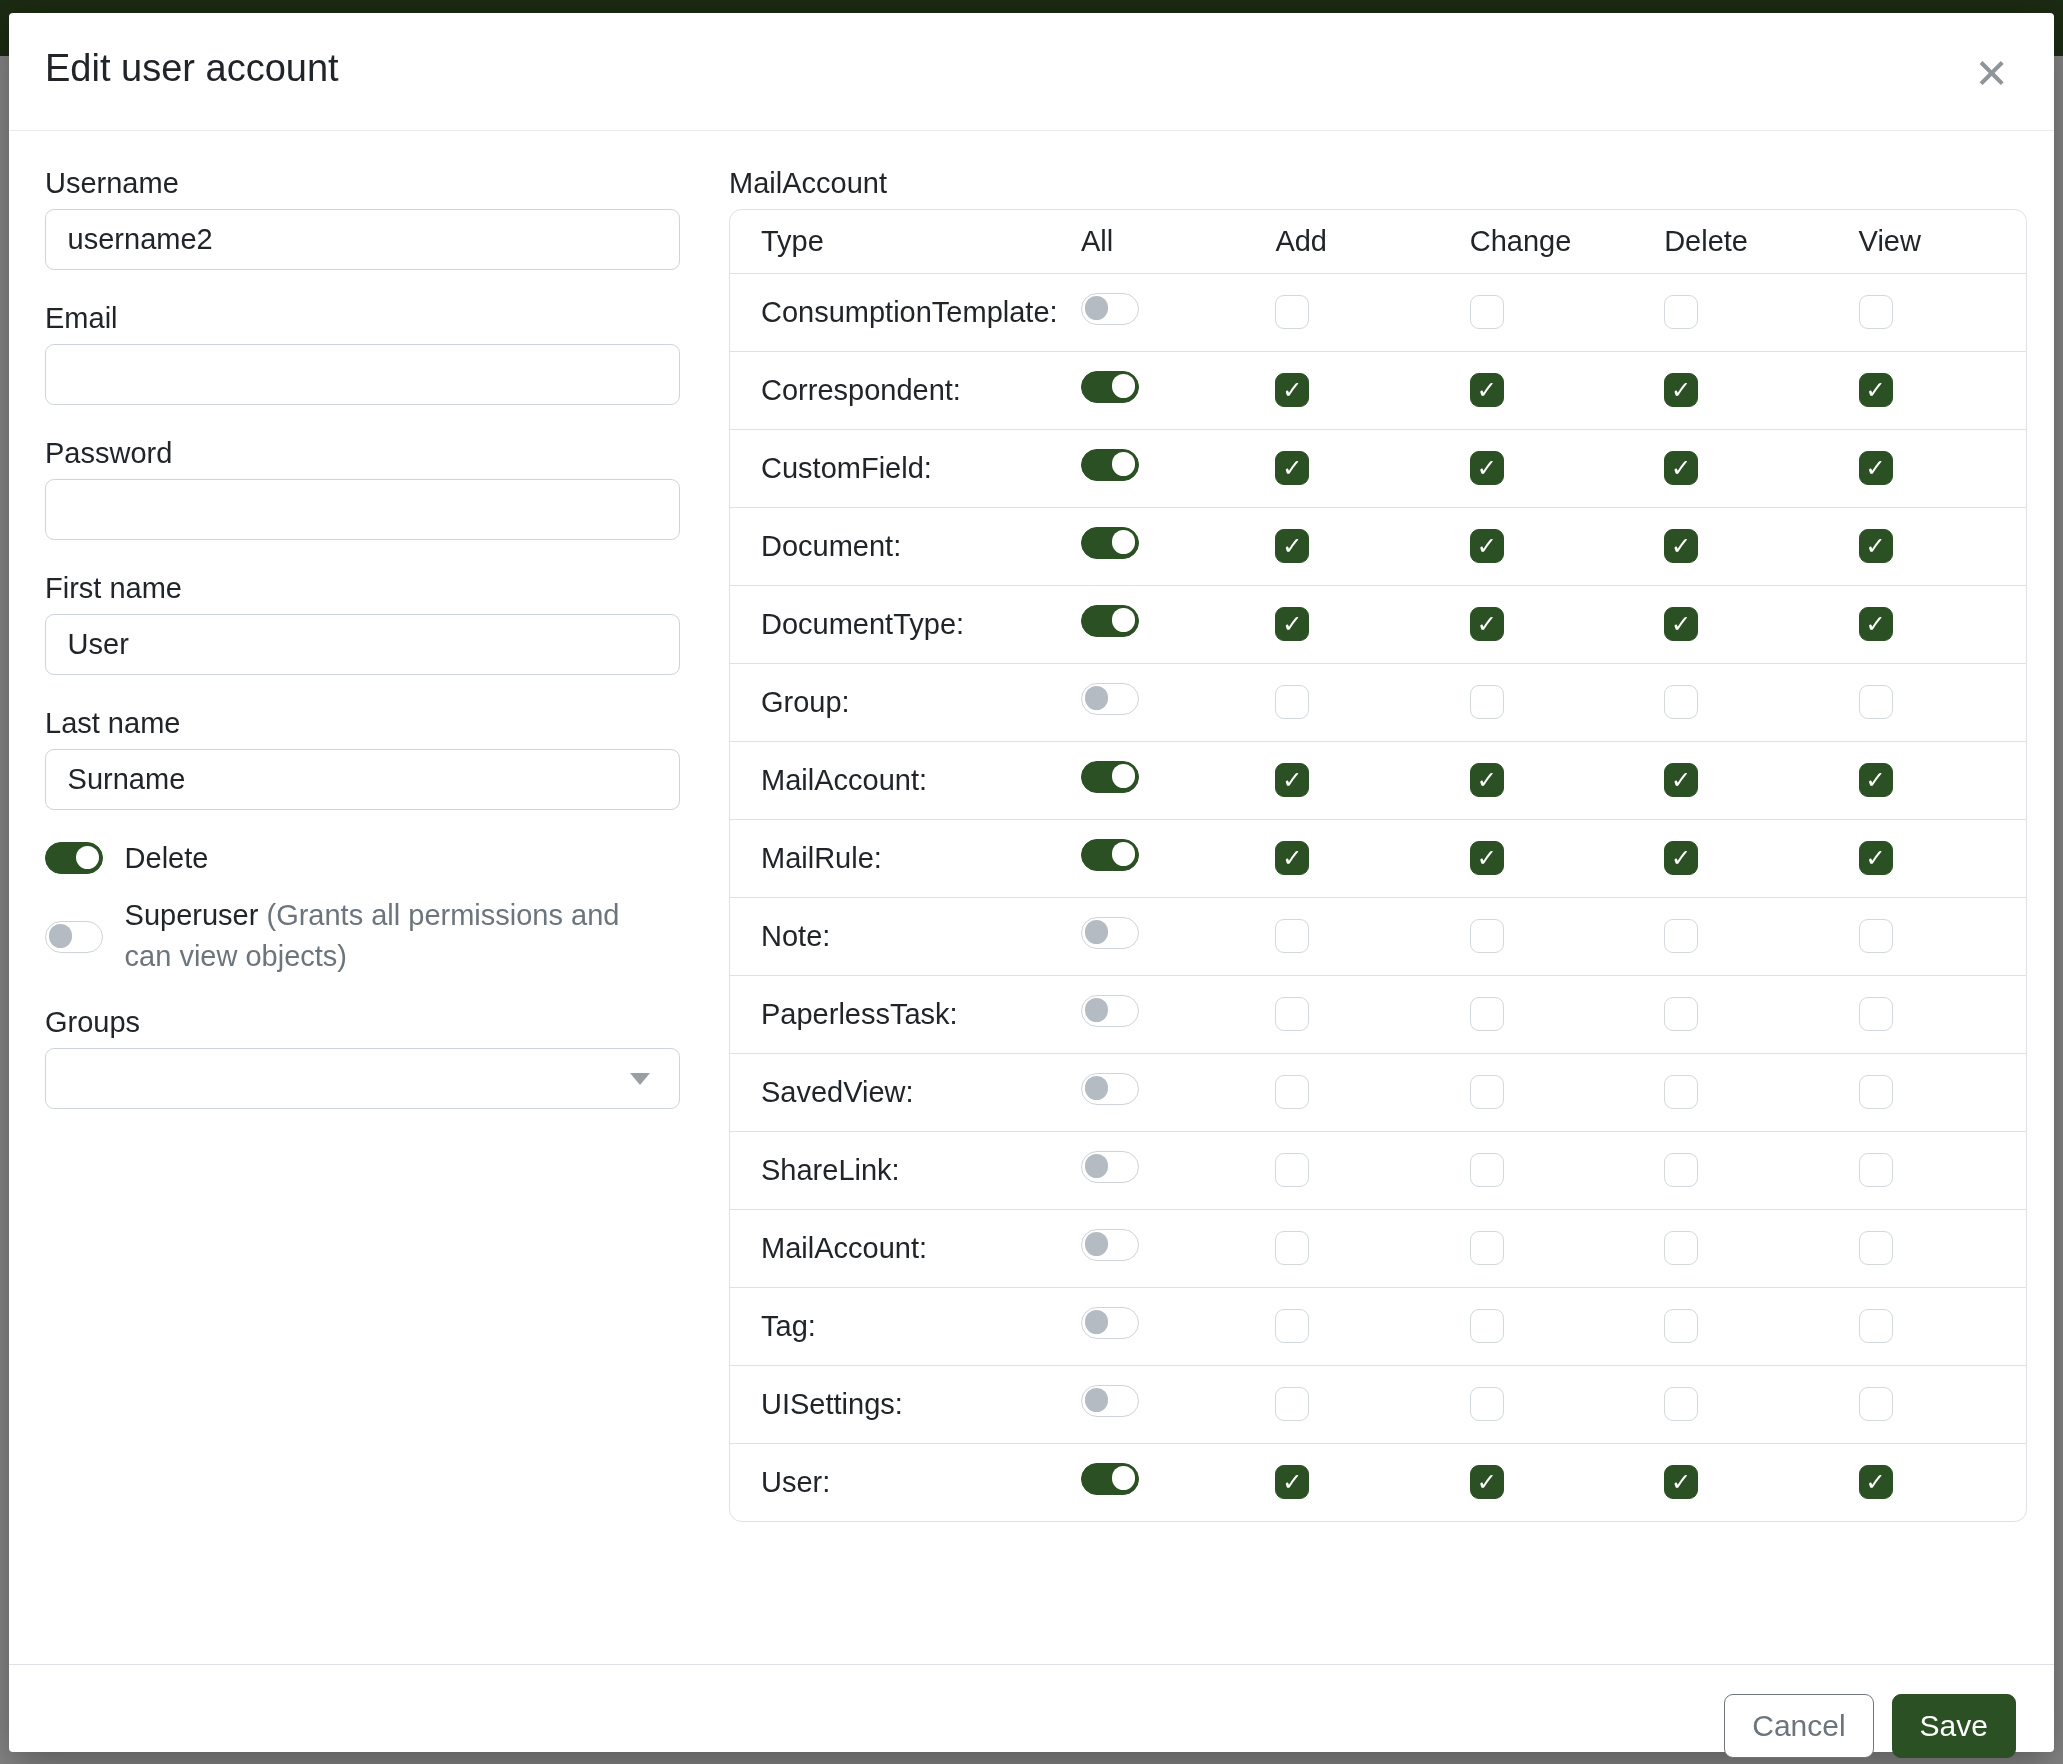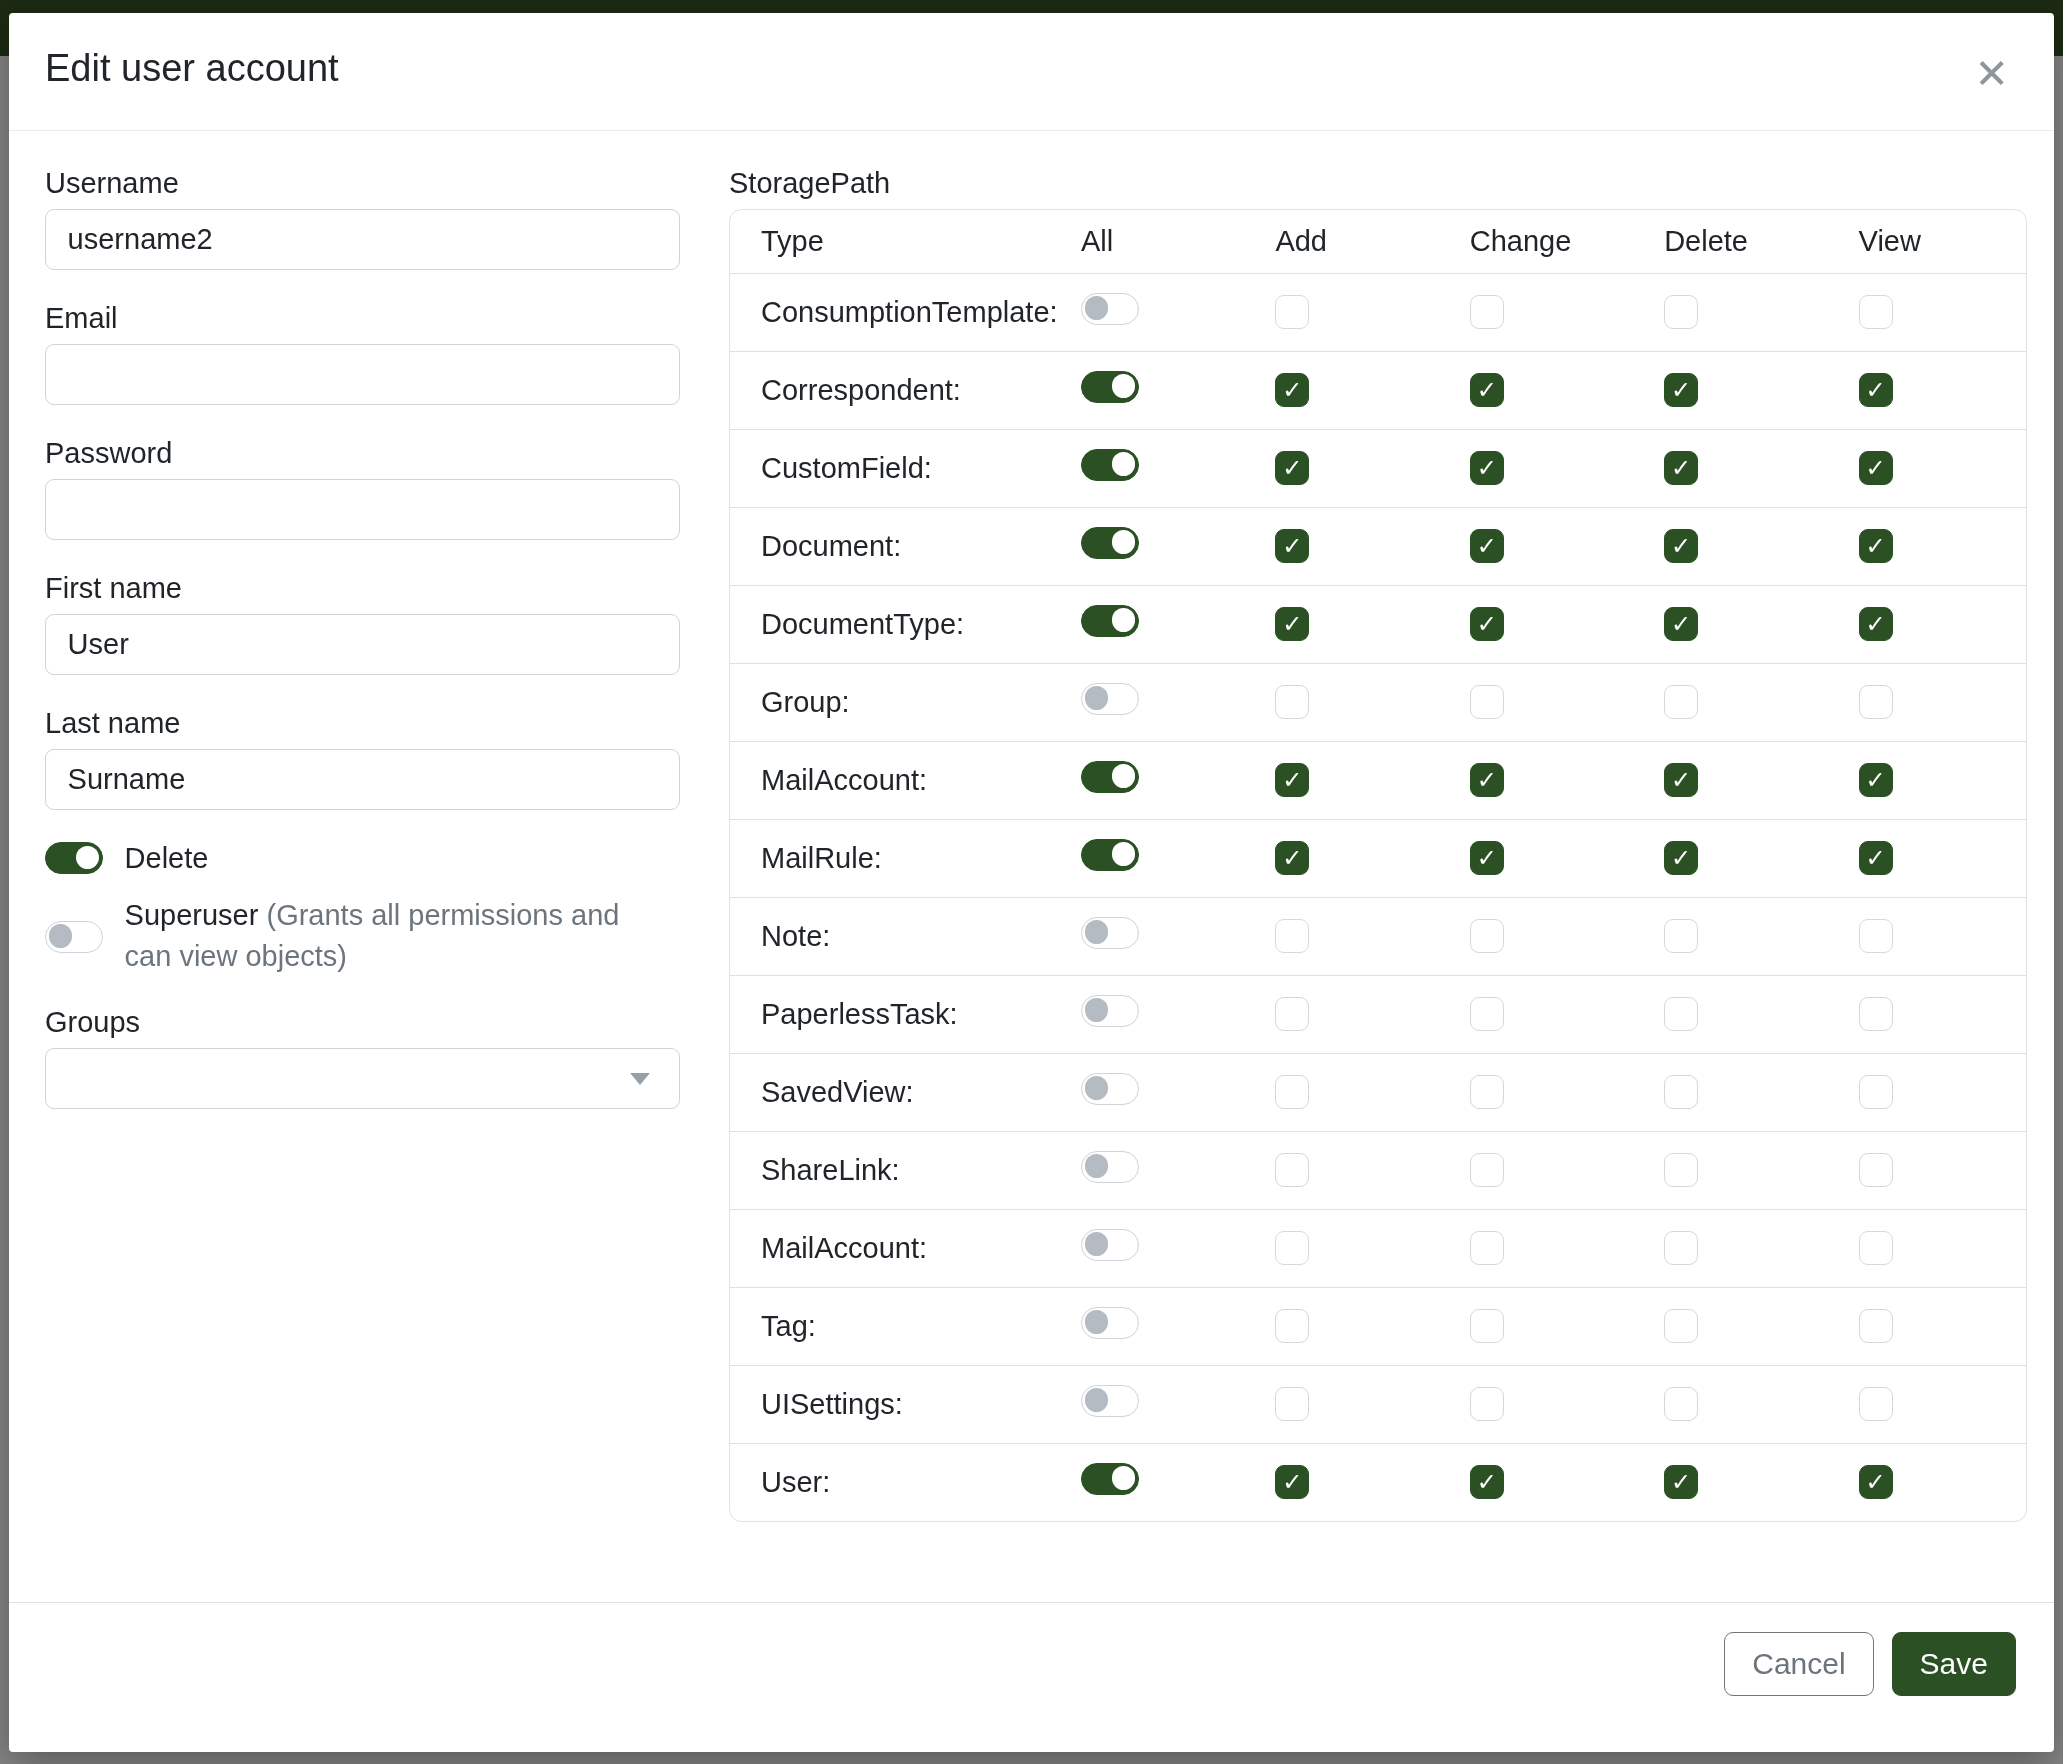--- a/index.html
+++ b/index.html
@@ -64,21 +64,21 @@
   .phead{height:63px;font-weight:500}
   .prow{height:78px;border-top:1.8px solid var(--border-table)}
   .pcell{padding-left:27px}
   .pcell.first{padding-left:31px}
   .cb{width:34px;height:34px;border:1.8px solid #d3d8dd;border-radius:9px;background:#fff;
     display:flex;align-items:center;justify-content:center;cursor:pointer}
   .cb.checked{background:var(--accent);border-color:var(--accent)}
   .cb.checked::after{content:"✓";color:#fff;font-size:24px;font-weight:700;
     font-family:"DejaVu Sans",sans-serif;line-height:1}
   
-  .mfoot{flex:none;height:150px;border-top:1.8px solid var(--border-table);
+  .mfoot{flex:none;height:88px;border-top:1.8px solid var(--border-table);
     padding:29px 38px 0;display:flex;justify-content:flex-end;gap:18px;align-items:flex-start}
   .btn{font:inherit;font-size:30px;border-radius:9px;padding:12.6px 27px;cursor:pointer;line-height:1.2}
   .btn-cancel{background:#fff;color:var(--muted);border:1.8px solid #6f767c}
   .btn-save{background:var(--accent);color:#fff;border:1.8px solid var(--accent)}
 </style>
 </head>
 <body>
 
 <div class="topbar"></div>
 
@@ -131,21 +131,21 @@
       <div class="field groups-field">
         <label class="flabel">Groups</label>
         <div class="selectbox">
           <span class="caret"></span>
         </div>
       </div>
 
     </div>
 
     <div class="rightcol">
-      <label class="flabel">StoragePath</label>
+      <label class="flabel">MailAccount</label>
 
       <div class="ptable">
         <div class="phead">
           <div class="pcell first">Type</div>
           <div class="pcell">All</div>
           <div class="pcell">Add</div>
           <div class="pcell">Change</div>
           <div class="pcell">Delete</div>
           <div class="pcell">View</div>
         </div>

